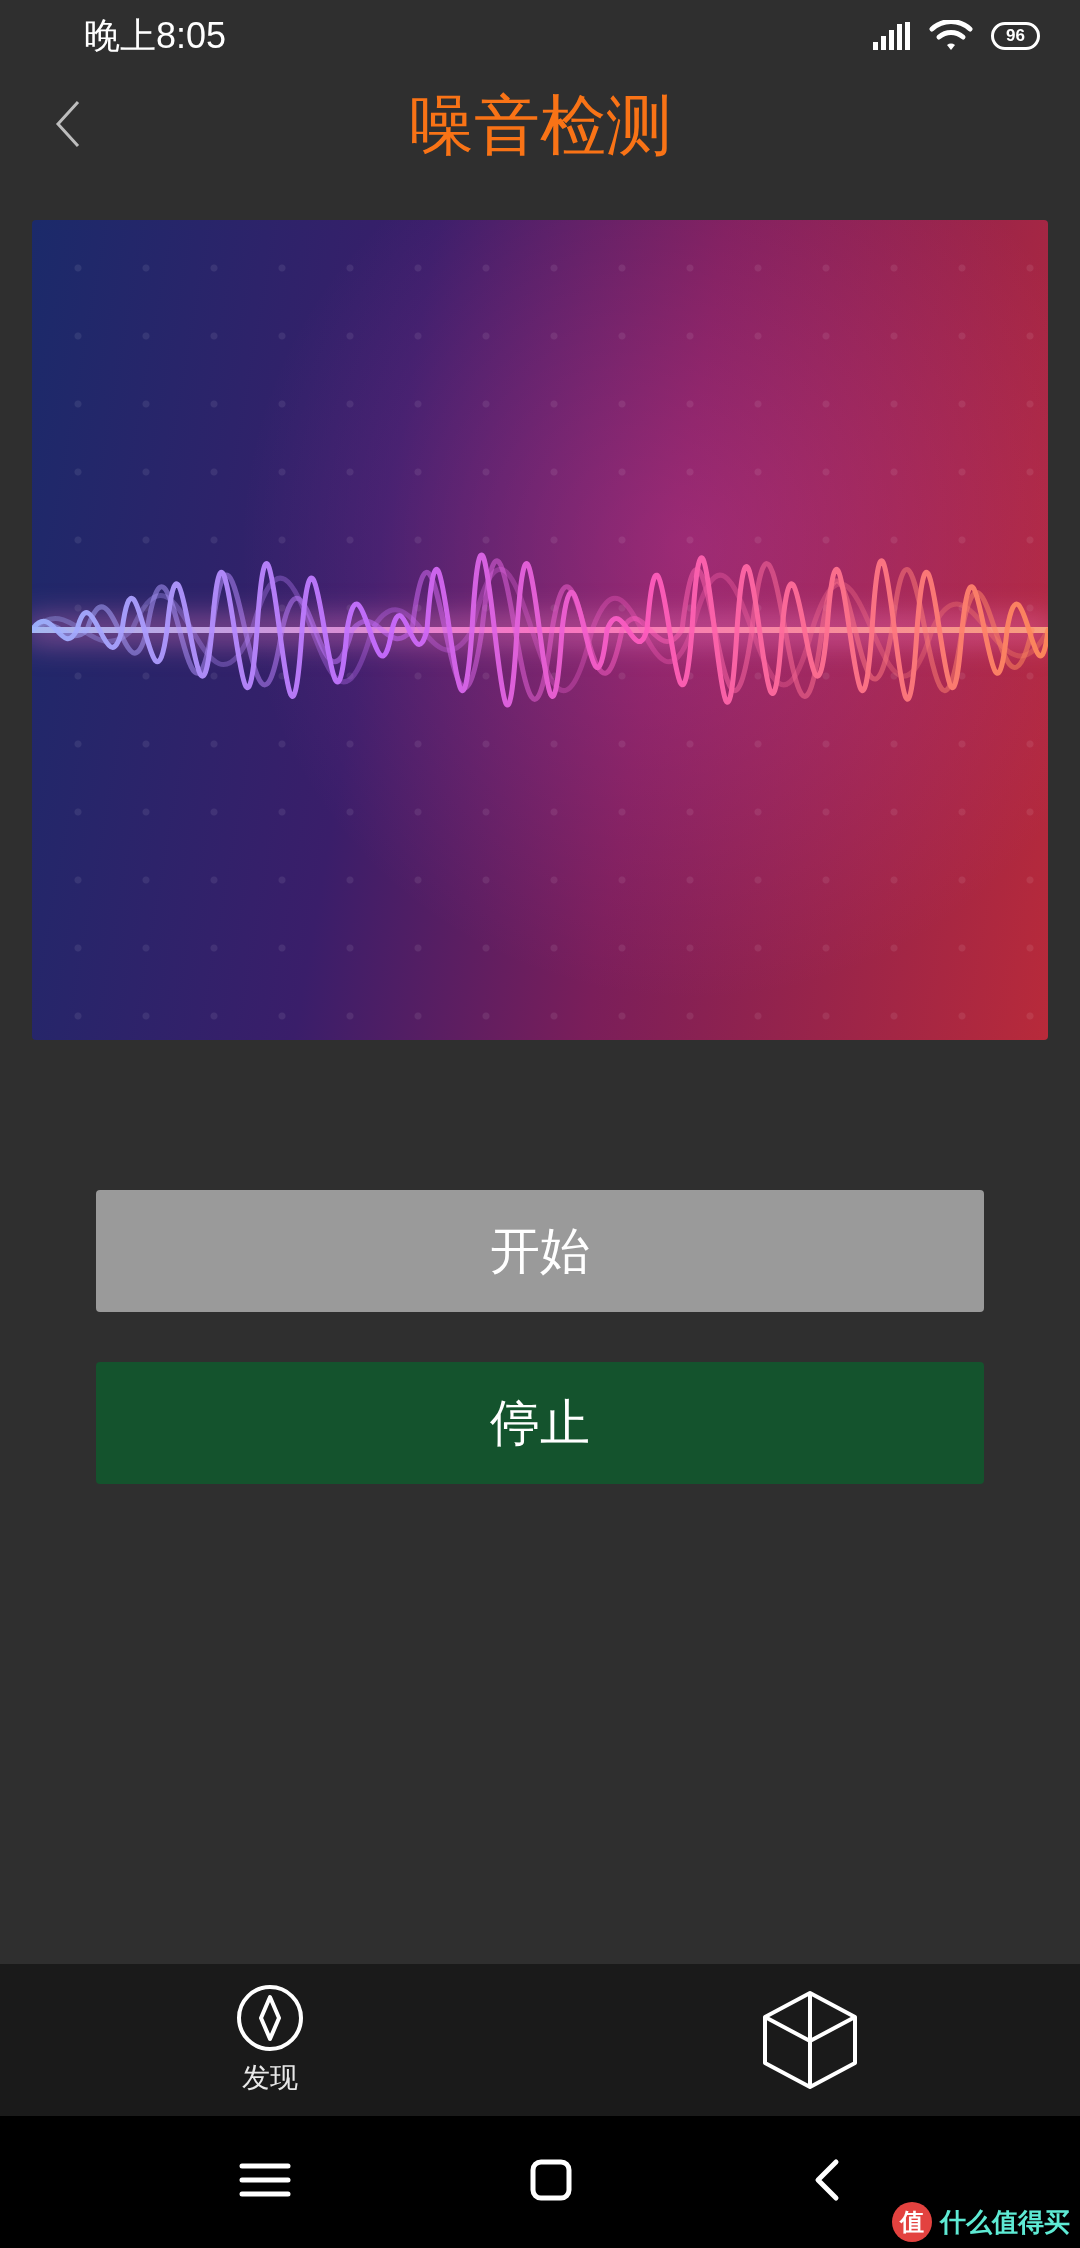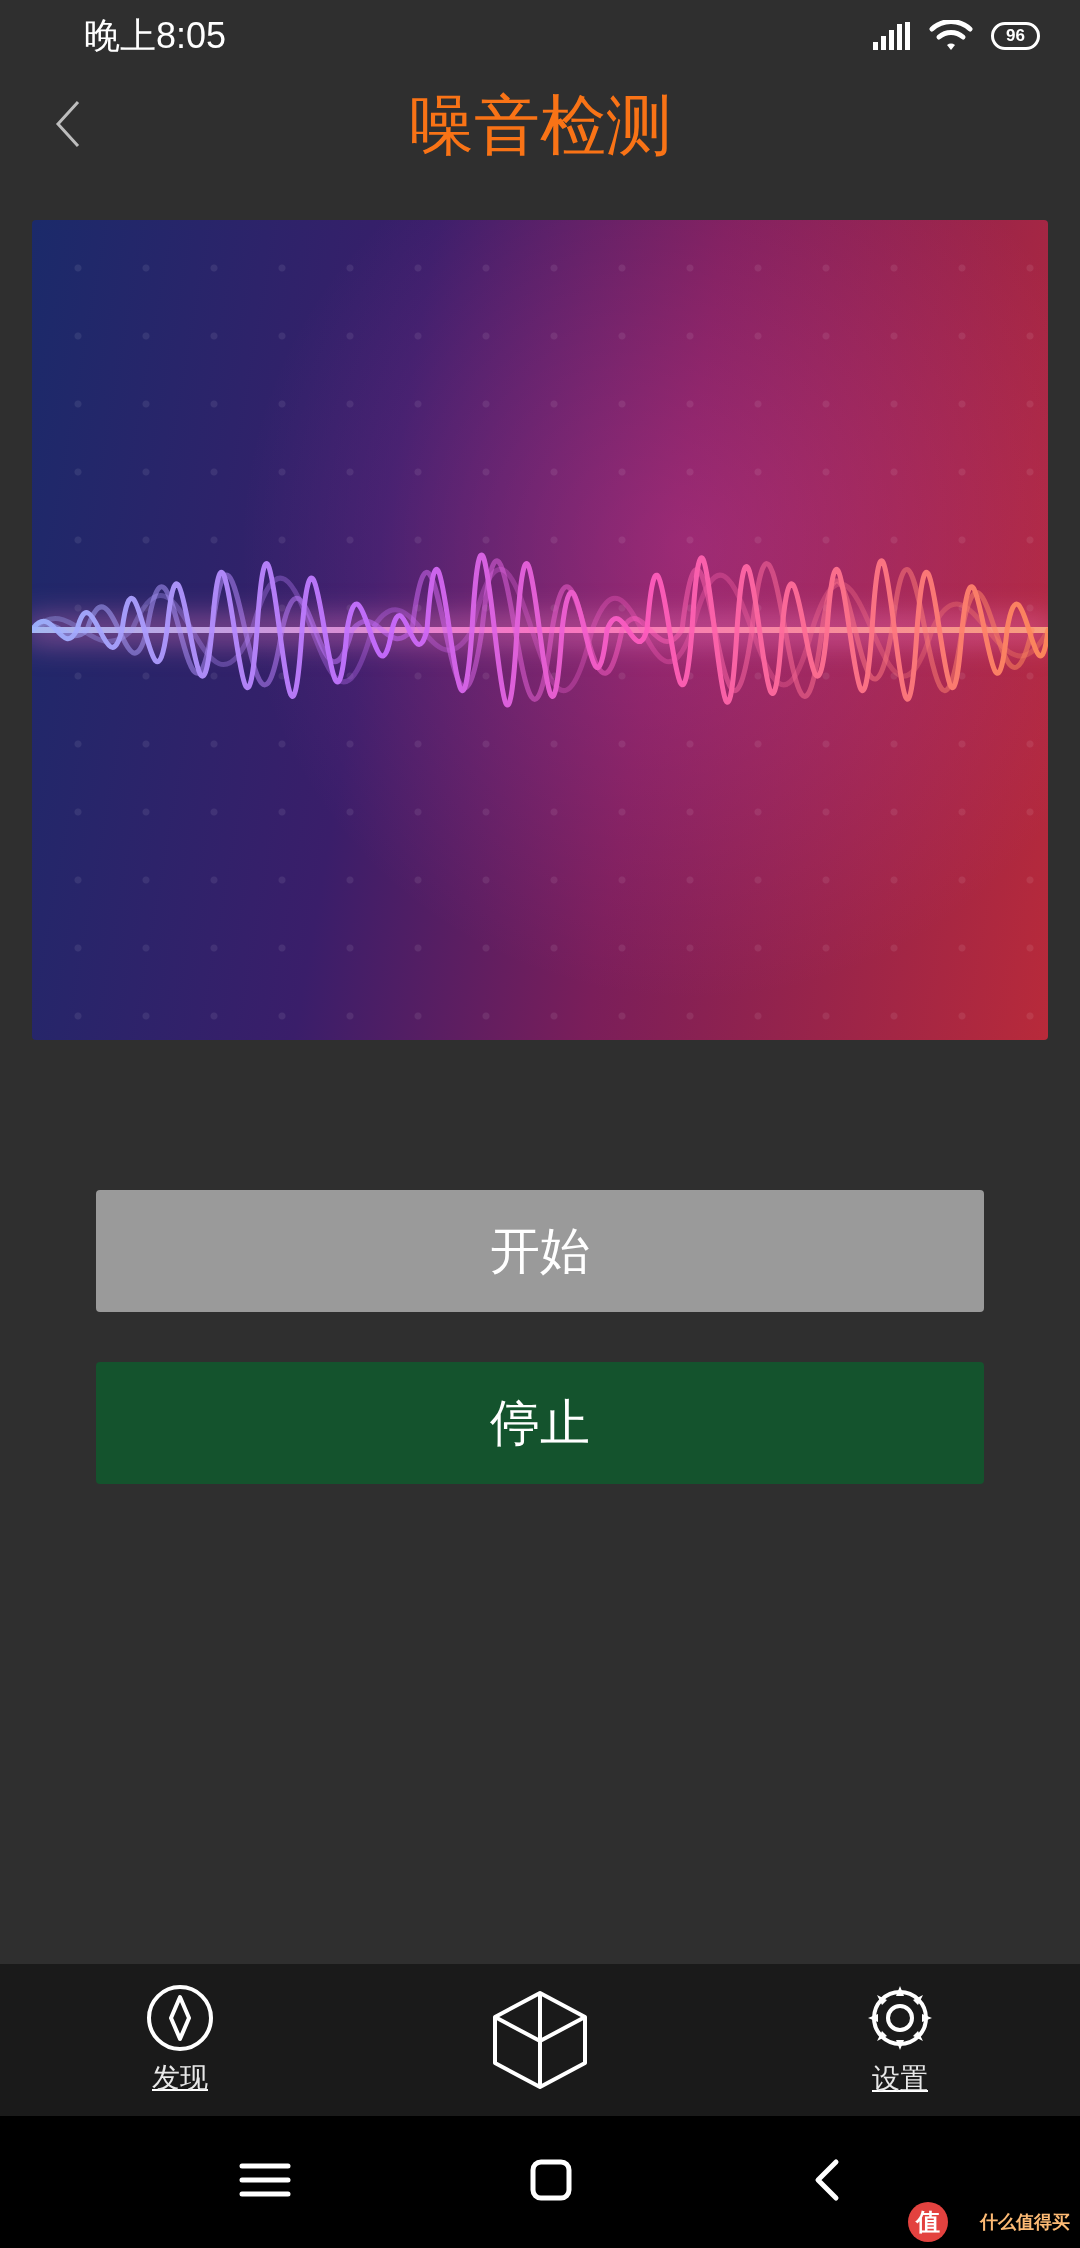--- a/index.html
+++ b/index.html
@@ -107,21 +107,20 @@
     display: flex;
     align-items: center;
     justify-content: space-around;
   }
   .tab {
     display: flex;
     flex-direction: column;
     align-items: center;
     gap: 6px;
     width: 20%;
-    text-decoration: underline;
   }
   .tab-label { font-size: 28px; color: #e8e8e8; }
   .tab svg { display: block; }
 
   
   .navbar {
     position: absolute;
     left: 0; right: 0; bottom: 0;
     height: 132px;
     background: #000;
@@ -139,21 +138,21 @@
     display: flex;
     align-items: center;
     gap: 8px;
   }
   .wm-badge {
     width: 40px; height: 40px; border-radius: 50%;
     background: #e3423f; color: #fff;
     display: flex; align-items: center; justify-content: center;
     font-size: 24px; font-weight: 700;
   }
-  .wm-text { font-size: 18px; color: #fdba74; font-weight: 600; margin-left: 24px; }
+  .wm-text { font-size: 26px; color: #5eead4; font-weight: 600; }
 </style>
 </head>
 <body>
 
 <div class="status-bar">
   <div class="status-time">晚上8:05</div>
   <div class="status-right">
     <span>
       <svg width="38" height="28" viewBox="0 0 38 28">
         <rect x="0" y="20" width="5" height="8" fill="#fff"></rect>
@@ -277,35 +276,20 @@
       <svg width="110" height="110" viewBox="0 0 110 110">
         <g fill="none" stroke="#fff" stroke-width="4" stroke-linejoin="round">
           <path d="M55 8 L100 32 L100 78 L55 102 L10 78 L10 32 Z"></path>
           <path d="M55 8 L55 56 L10 32 M55 56 L100 32 M55 56 L55 102"></path>
         </g>
       </svg>
     </span>
   </div>
 
 
-  <div class="tab">
-    <span>
-      <svg width="72" height="72" viewBox="0 0 72 72">
-        <g fill="none" stroke="#fff" stroke-width="4">
-          <circle cx="36" cy="36" r="12"></circle>
-          <path d="M36 4 L40 14 L32 14 Z M36 68 L40 58 L32 58 Z
-                   M4 36 L14 40 L14 32 Z M68 36 L58 40 L58 32 Z
-                   M13 13 L23 18 L18 23 Z M59 59 L49 54 L54 49 Z
-                   M59 13 L54 23 L49 18 Z M13 59 L18 49 L23 54 Z" fill="#fff" stroke="none"></path>
-          <circle cx="36" cy="36" r="26"></circle>
-        </g>
-      </svg>
-    </span>
-    <span class="tab-label">设置</span>
-  </div>
 </div>
 
 <div class="navbar">
   <div>
     <svg width="54" height="40" viewBox="0 0 54 40">
       <line x1="4" y1="6" x2="50" y2="6" stroke="#fff" stroke-width="5" stroke-linecap="round"></line>
       <line x1="4" y1="20" x2="50" y2="20" stroke="#fff" stroke-width="5" stroke-linecap="round"></line>
       <line x1="4" y1="34" x2="50" y2="34" stroke="#fff" stroke-width="5" stroke-linecap="round"></line>
     </svg>
   </div>

